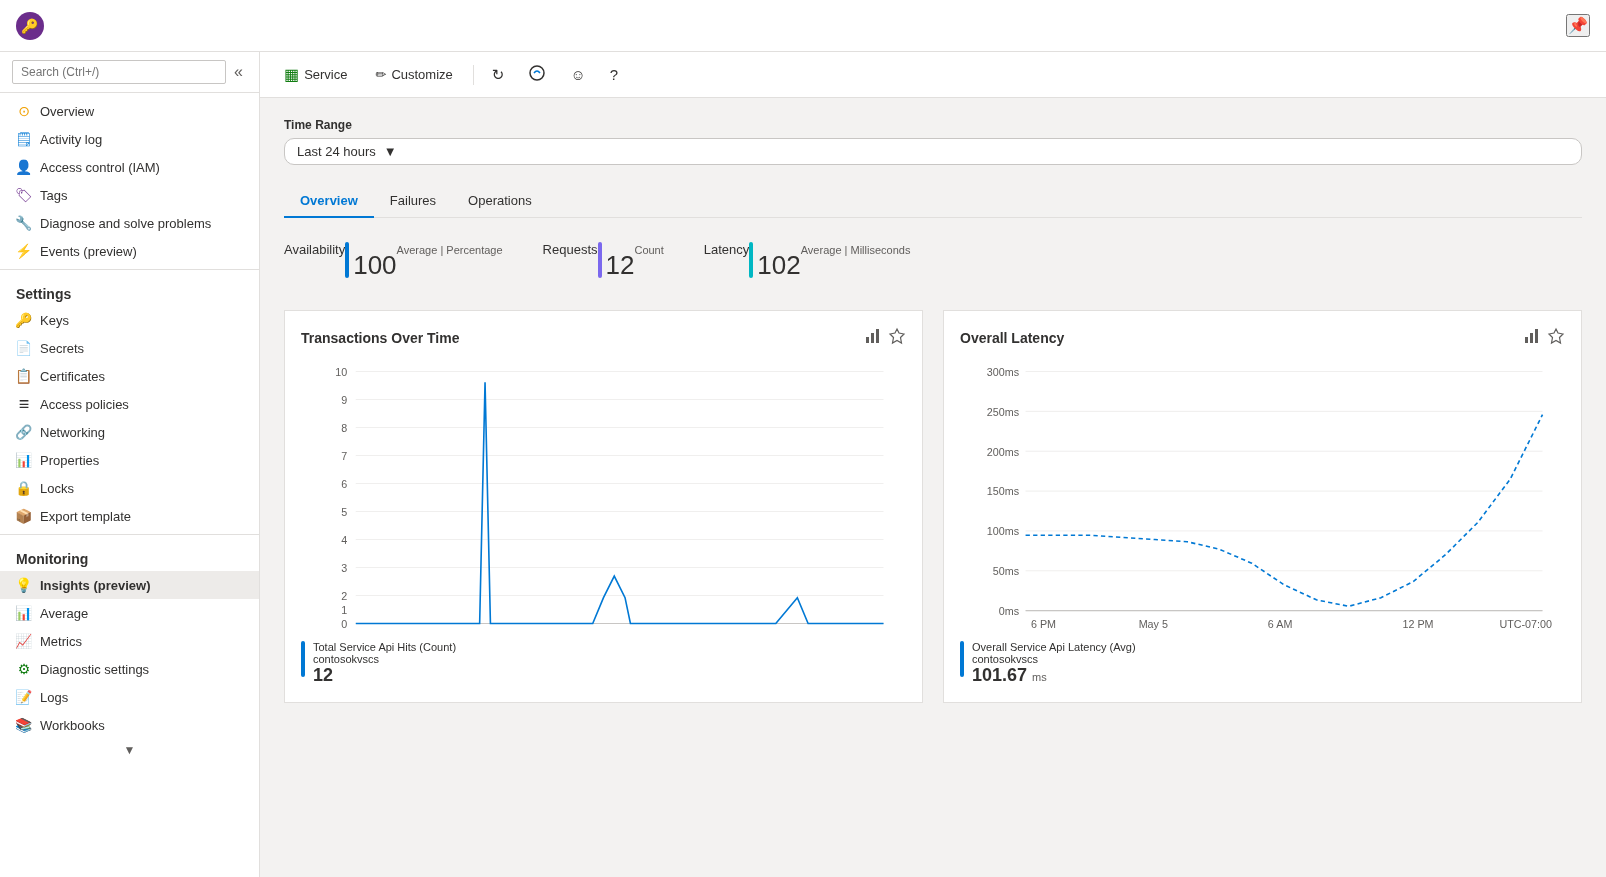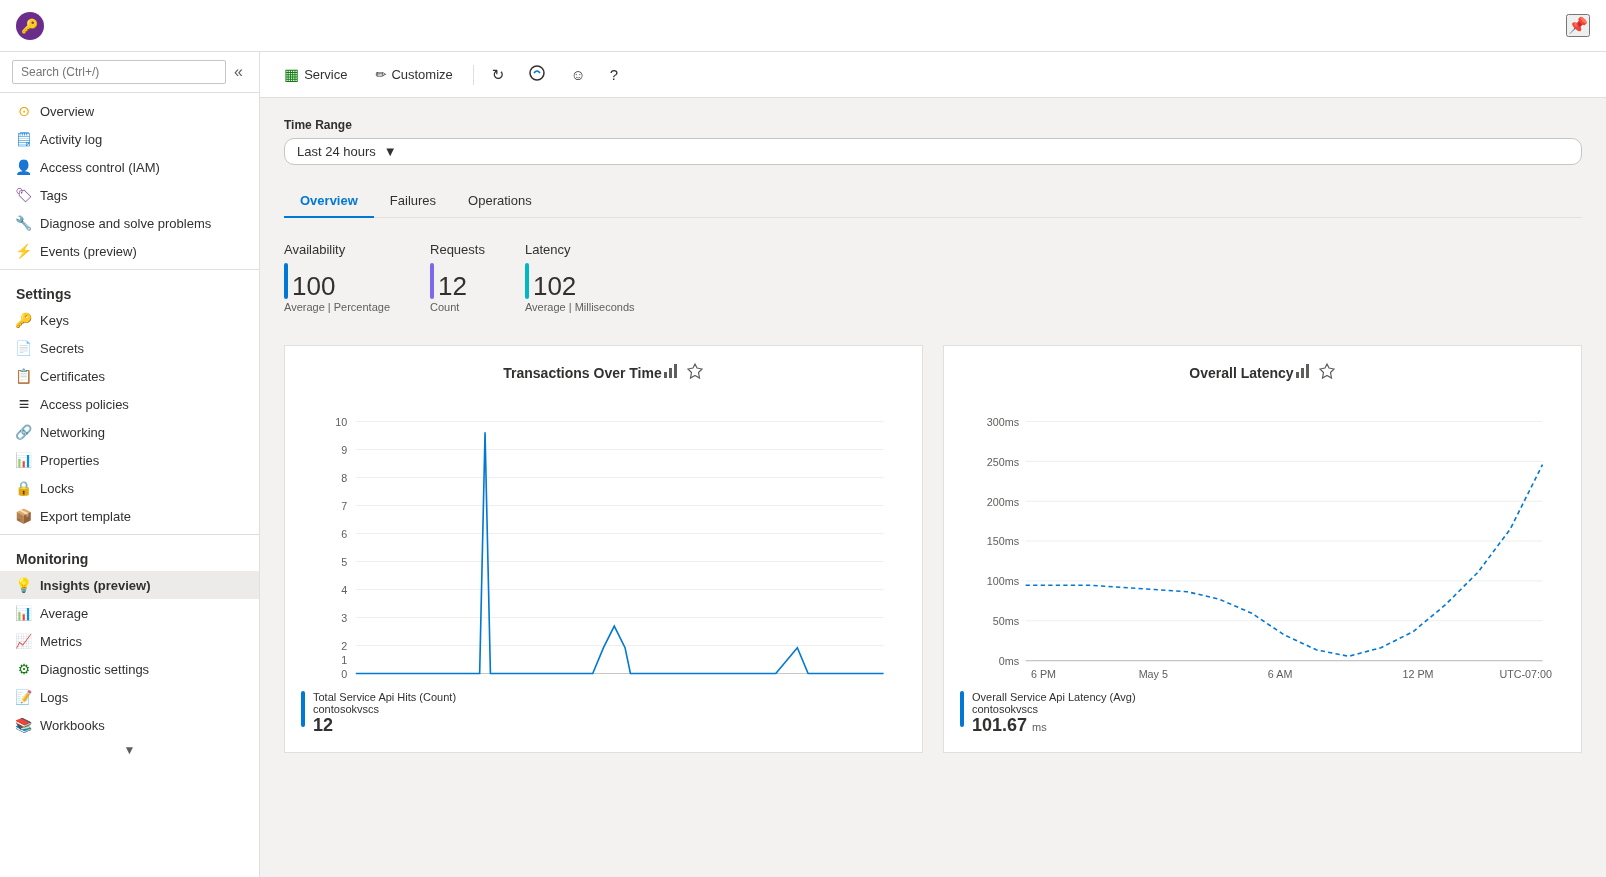--- a/index.html
+++ b/index.html
@@ -49,34 +49,34 @@
     .time-range-label { font-size: 12px; font-weight: 600; color: #323130; margin-bottom: 6px; }
     .time-range-select { border: 1px solid #c8c6c4; background: #fff; padding: 5px 12px; font-size: 13px; cursor: pointer; display: flex; align-items: center; gap: 8px; min-width: 140px; border-radius: 10px; }
 
     
     .tabs { display: flex; gap: 0; border-bottom: 1px solid #e1dfdd; margin-bottom: 24px; }
     .tab { padding: 8px 16px; cursor: pointer; font-size: 13px; color: #323130; border-bottom: 2px solid transparent; margin-bottom: -1px; }
     .tab.active { border-bottom: 2px solid #0078d4; font-weight: 600; color: #0078d4; }
 
     
     .metrics-row { display: flex; gap: 40px; margin-bottom: 32px; }
-    .metric-card { display: flex; flex-direction: column; }
+    .metric-card { display: flex; flex-direction: row; }
     .metric-label { font-size: 13px; color: #323130; margin-bottom: 6px; }
     .metric-value-row { display: flex; align-items: flex-end; gap: 0; }
     .metric-bar { width: 4px; height: 36px; margin-right: 4px; border-radius: 2px; }
     .metric-bar.blue { background: #0078d4; }
     .metric-bar.purple { background: #7b68ee; }
     .metric-bar.teal { background: #00b7c3; }
     .metric-value { font-size: 26px; font-weight: 300; color: #323130; line-height: 1; }
     .metric-sub { font-size: 11px; color: #605e5c; margin-top: 2px; }
 
     
     .charts-row { display: flex; gap: 20px; }
     .chart-card { background: #fff; border: 1px solid #e1dfdd; flex: 1; padding: 16px; min-height: 380px; position: relative; }
-    .chart-title { font-size: 14px; font-weight: 600; color: #323130; margin-bottom: 16px; display: flex; justify-content: center; align-items: center; }
+    .chart-title { font-size: 14px; font-weight: 600; color: #323130; margin-bottom: 1px; display: flex; justify-content: space-between; align-items: center; }
     .chart-actions { display: flex; gap: 6px; }
     .chart-action-btn { border: none; background: none; cursor: pointer; color: #605e5c; font-size: 16px; }
 
     
     .chart-area { width: 100%; height: 280px; }
 
     
     .chart-legend { margin-top: 8px; display: flex; align-items: flex-start; gap: 8px; }
     .legend-bar { width: 4px; height: 36px; background: #0078d4; border-radius: 2px; flex-shrink: 0; }
     .legend-text { }

